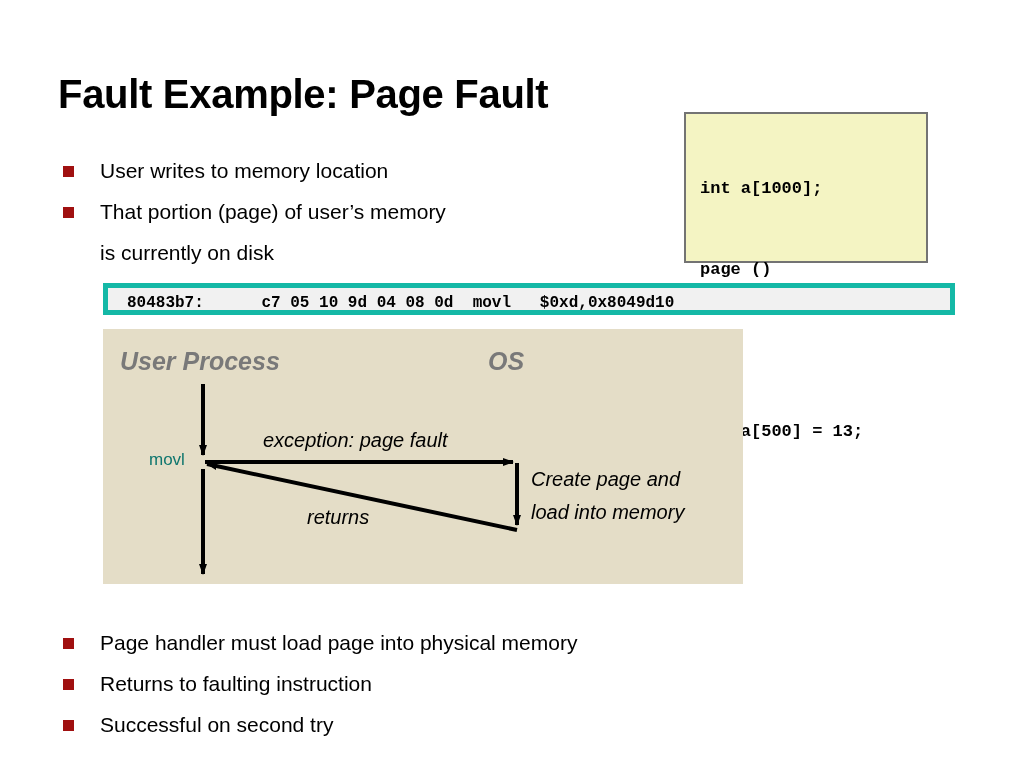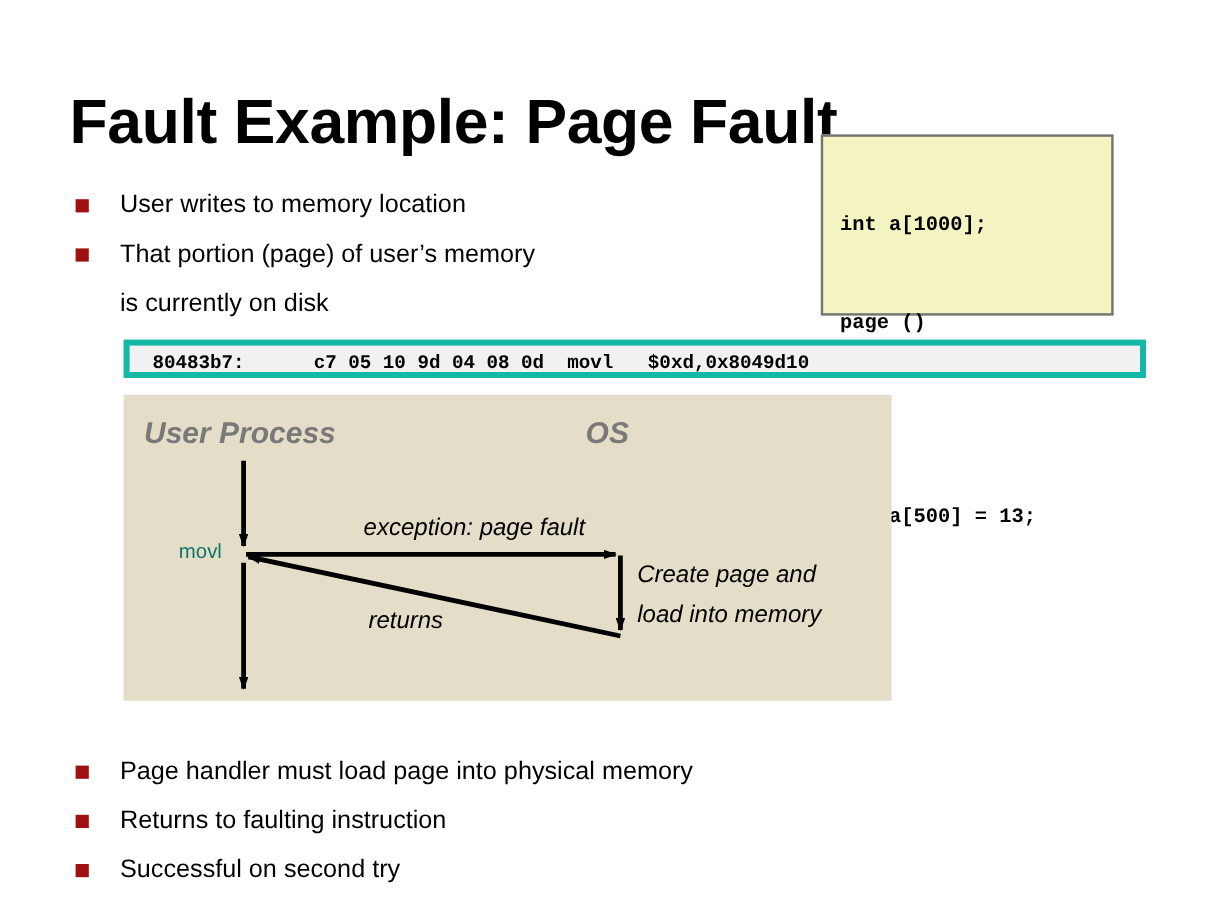--- a/index.html
+++ b/index.html
@@ -14,21 +14,21 @@
     overflow: hidden;
     font-family: "Liberation Sans", sans-serif;
     color: #000000;
   }
 
   
   #slide-title {
     position: absolute;
     left: 58px;
     top: 72px;
-    font-size: 52px;
+    font-size: 40px;
     font-weight: bold;
     letter-spacing: -0.3px;
     color: #000000;
     white-space: nowrap;
   }
 
   
   .bullet-list {
     position: absolute;
     margin: 0;
@@ -118,21 +118,21 @@
   #label-user-process { left: 17px; top: 18px; }
   #label-os { left: 385px; top: 18px; }
 
   .diag-anno {
     position: absolute;
     font-size: 20px;
     font-style: italic;
     color: #000000;
     white-space: nowrap;
   }
-  #anno-exception { left: 160px; top: 100px; margin-left: 40px; }
+  #anno-exception { left: 160px; top: 100px; }
   #anno-returns { left: 204px; top: 177px; }
   #anno-create { left: 428px; top: 134px; line-height: 33px; white-space: normal; width: 200px; }
   #anno-create .line2 { display: block; }
 
   #label-movl {
     position: absolute;
     left: 46px;
     top: 121px;
     font-size: 17px;
     font-style: normal;

